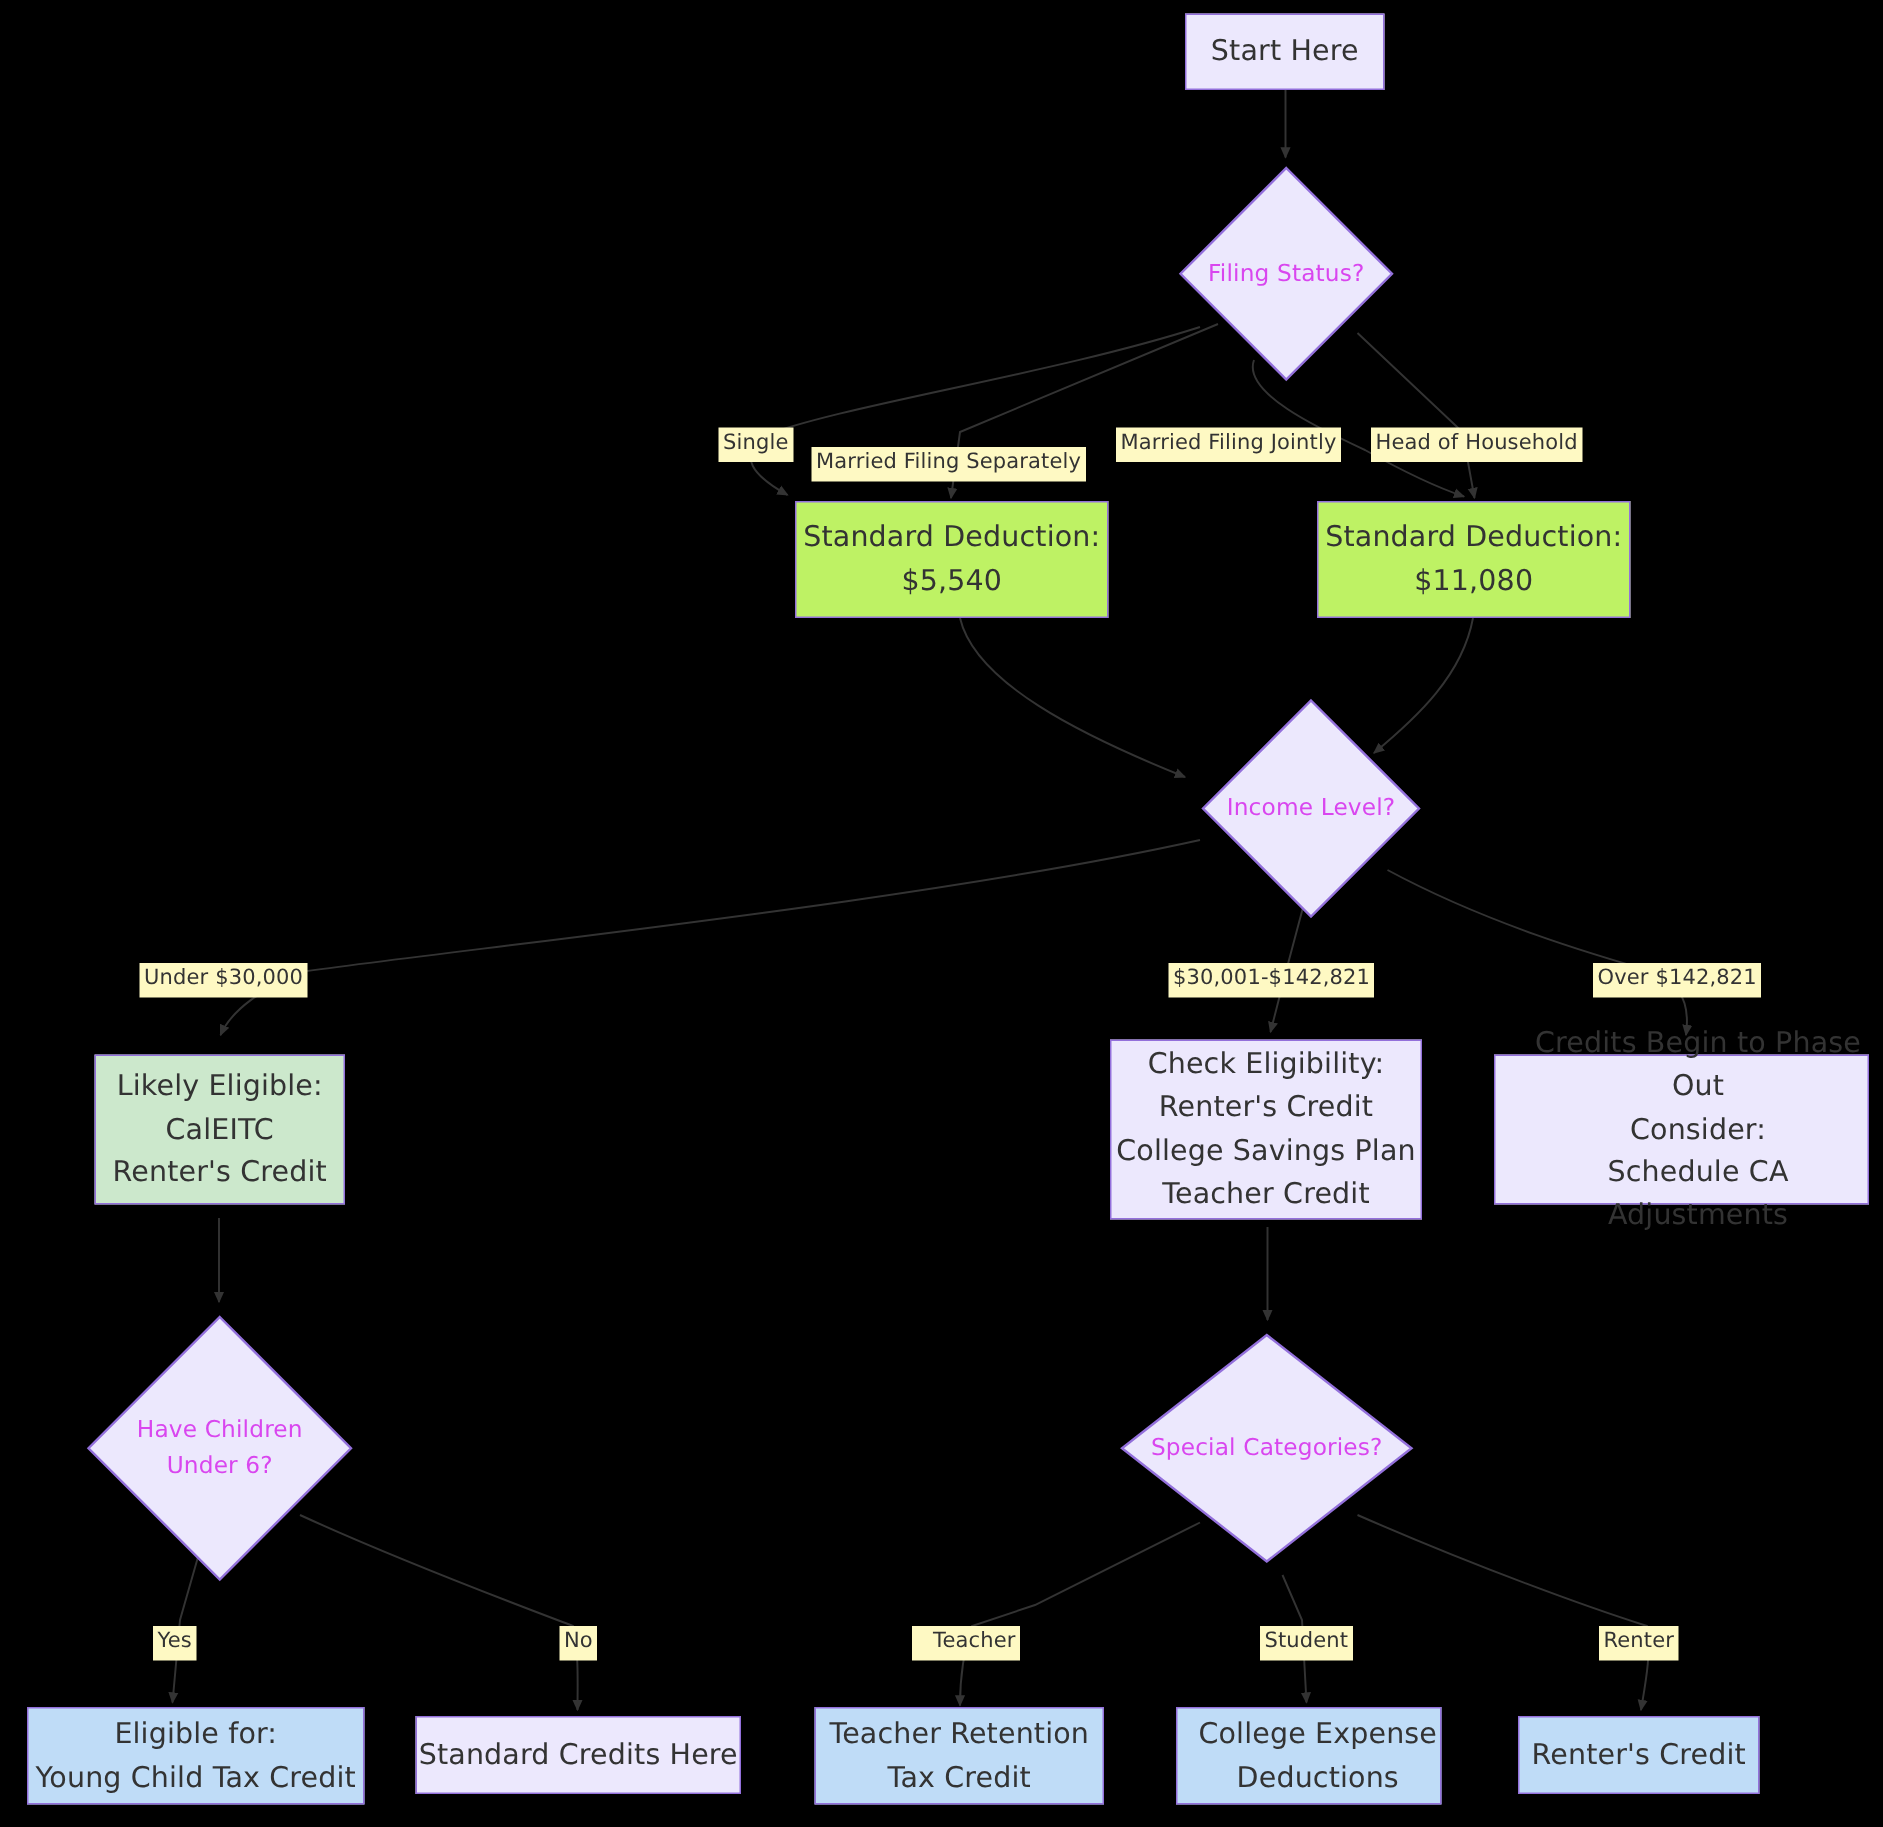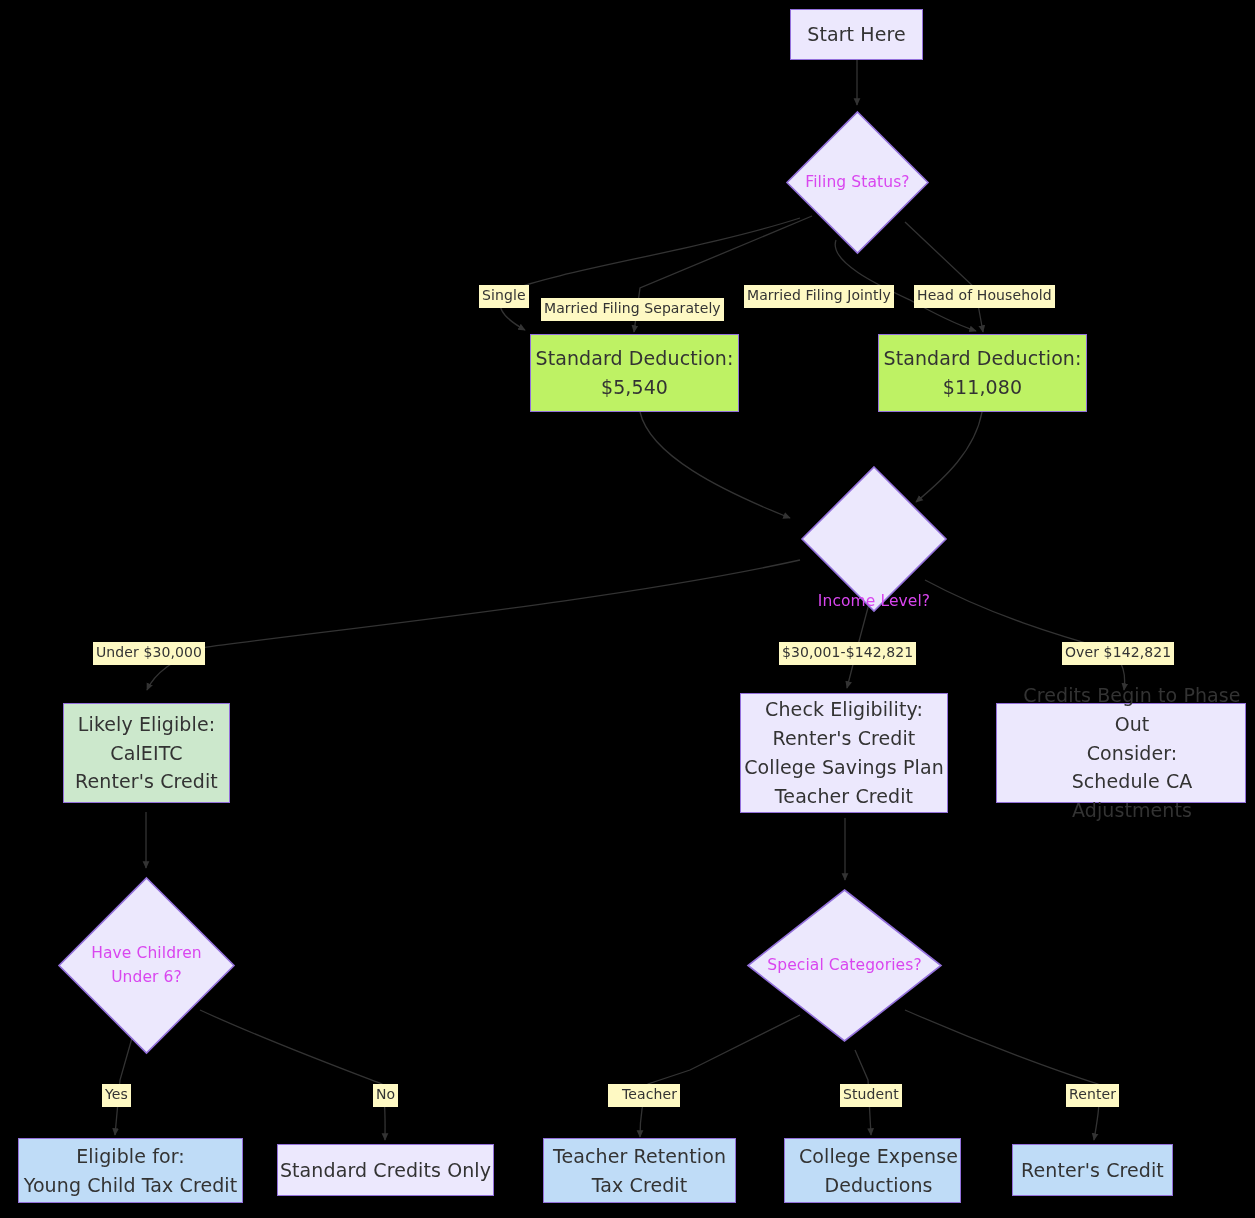--- a/index.html
+++ b/index.html
@@ -135,21 +135,21 @@
     </svg>
     <span class="diamond-label">Filing Status?</span>
   </div>
 
   <div class="node pink" style="left:530px; top:334px; width:209px; height:78px;">Standard Deduction:
 $5,540</div>
 
   <div class="node pink" style="left:878px; top:334px; width:209px; height:78px;">Standard Deduction:
 $11,080</div>
 
-  <div class="diamond-wrap" style="left:800px; top:465px; width:148px; height:148px;align-items:flex-end;">
+  <div class="diamond-wrap" style="left:800px; top:465px; width:148px; height:148px;">
     <svg class="diamond-shape" viewBox="0 0 148 148">
       <polygon points="74,2 146,74 74,146 2,74" fill="#ece8fd" stroke="#9370db" stroke-width="1.6"></polygon>
     </svg>
     <span class="diamond-label">Income Level?</span>
   </div>
 
   <div class="node green" style="left:63px; top:703px; width:167px; height:100px;">Likely Eligible:
 CalEITC
 Renter's Credit</div>
 
@@ -173,21 +173,21 @@
   <div class="diamond-wrap" style="left:746px; top:888px; width:197px; height:155px;">
     <svg class="diamond-shape" viewBox="0 0 197 155">
       <polygon points="98.5,2 195,77.5 98.5,153 2,77.5" fill="#ece8fd" stroke="#9370db" stroke-width="1.6"></polygon>
     </svg>
     <span class="diamond-label">Special Categories?</span>
   </div>
 
   <div class="node blue" style="left:5px; top:1138px; width:225px; height:65px;margin-left:13px;">Eligible for:
 Young Child Tax Credit</div>
 
-  <div class="node lav" style="left:277px; top:1144px; width:217px; height:52px;">Standard Credits Only</div>
+  <div class="node lav" style="left:277px; top:1144px; width:217px; height:52px;">Standard Credits Here</div>
 
   <div class="node blue" style="left:543px; top:1138px; width:193px; height:65px;">Teacher Retention
 Tax Credit</div>
 
   <div class="node blue" style="left:784px; top:1138px; width:177px; height:65px;padding-left:12px;">College Expense
 Deductions</div>
 
   <div class="node blue" style="left:1012px; top:1144px; width:161px; height:52px;">Renter's Credit</div>
 
   <div class="edge-label" style="left:479px; top:285px;">Single</div>

